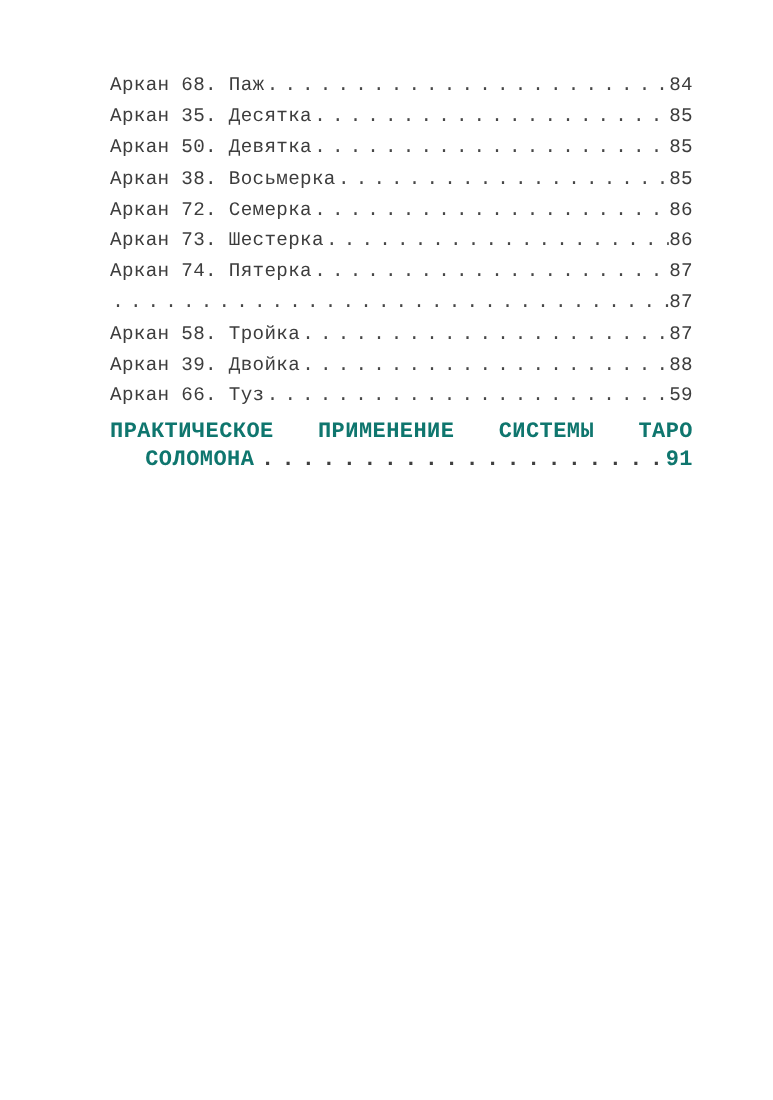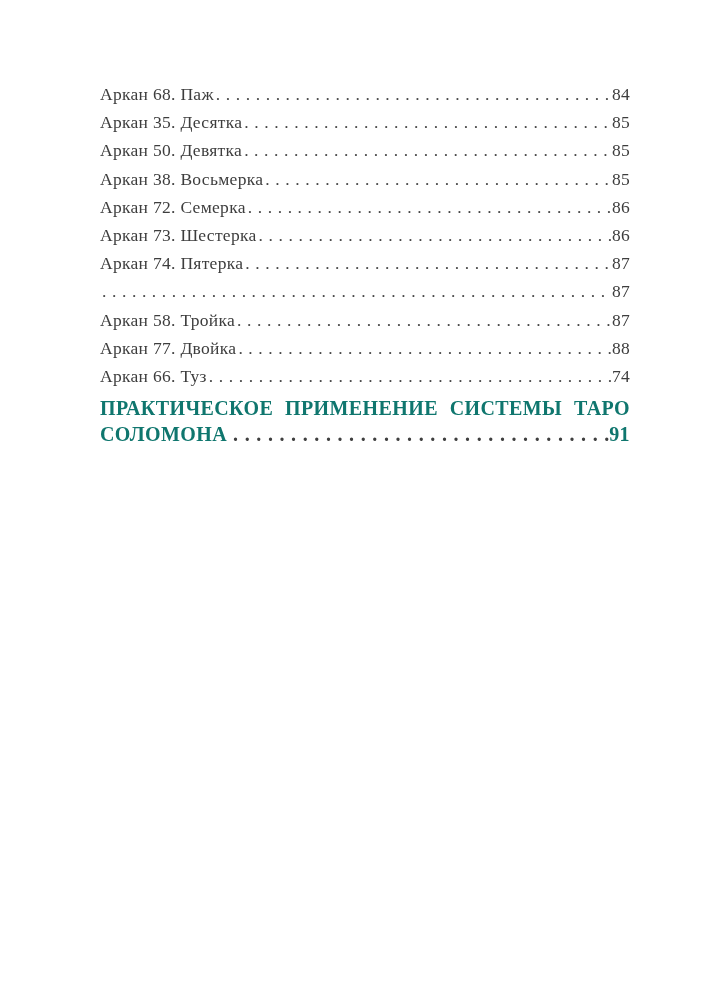--- a/index.html
+++ b/index.html
@@ -12,22 +12,23 @@
     width: 703px;
     height: 1000px;
     background: #ffffff;
     overflow: hidden;
     font-family: "Liberation Serif", "DejaVu Serif", serif;
     color: #3d3d3d;
   }
   .toc {
     position: absolute;
     left: 100px;
-    top: 80px;
+    top: 64px;
     width: 530px;
+    font-family: Liberation Mono, monospace;
   }
   .toc-row {
     display: flex;
     align-items: baseline;
     height: 28.2px;
     line-height: 28.2px;
     font-size: 17.5px;
     letter-spacing: 0.3px;
     white-space: nowrap;
   }
@@ -62,20 +63,21 @@
   .section-heading .line1 {
     display: block;
     text-align: justify;
     text-align-last: justify;
     white-space: normal;
   }
   .section-heading .line2 {
     display: flex;
     align-items: center;
     white-space: nowrap;
+    margin-left: 32px;
   }
   .section-heading .leader {
     margin-left: 6px;
   }
   .section-heading .leader::after {
     content: "........................................................";
     letter-spacing: 6.6px;
     color: #3f3f3f;
   }
 </style>
@@ -123,28 +125,28 @@
     <div class="toc-row">
       <span class="leader"></span>
       <span class="pagenum">87</span>
     </div>
     <div class="toc-row">
       <span class="label">Аркан 58. Тройка</span>
       <span class="leader"></span>
       <span class="pagenum">87</span>
     </div>
     <div class="toc-row">
-      <span class="label">Аркан 77. Двойка</span>
+      <span class="label">Аркан 39. Двойка</span>
       <span class="leader"></span>
       <span class="pagenum">88</span>
     </div>
     <div class="toc-row">
       <span class="label">Аркан 66. Туз</span>
       <span class="leader"></span>
-      <span class="pagenum">74</span>
+      <span class="pagenum">59</span>
     </div>
 
     <div class="section-heading">
       <span class="line1">ПРАКТИЧЕСКОЕ ПРИМЕНЕНИЕ СИСТЕМЫ ТАРО</span>
       <span class="line2">
         <span class="label">СОЛОМОНА</span>
         <span class="leader"></span>
         <span class="pagenum">91</span>
       </span>
     </div>

